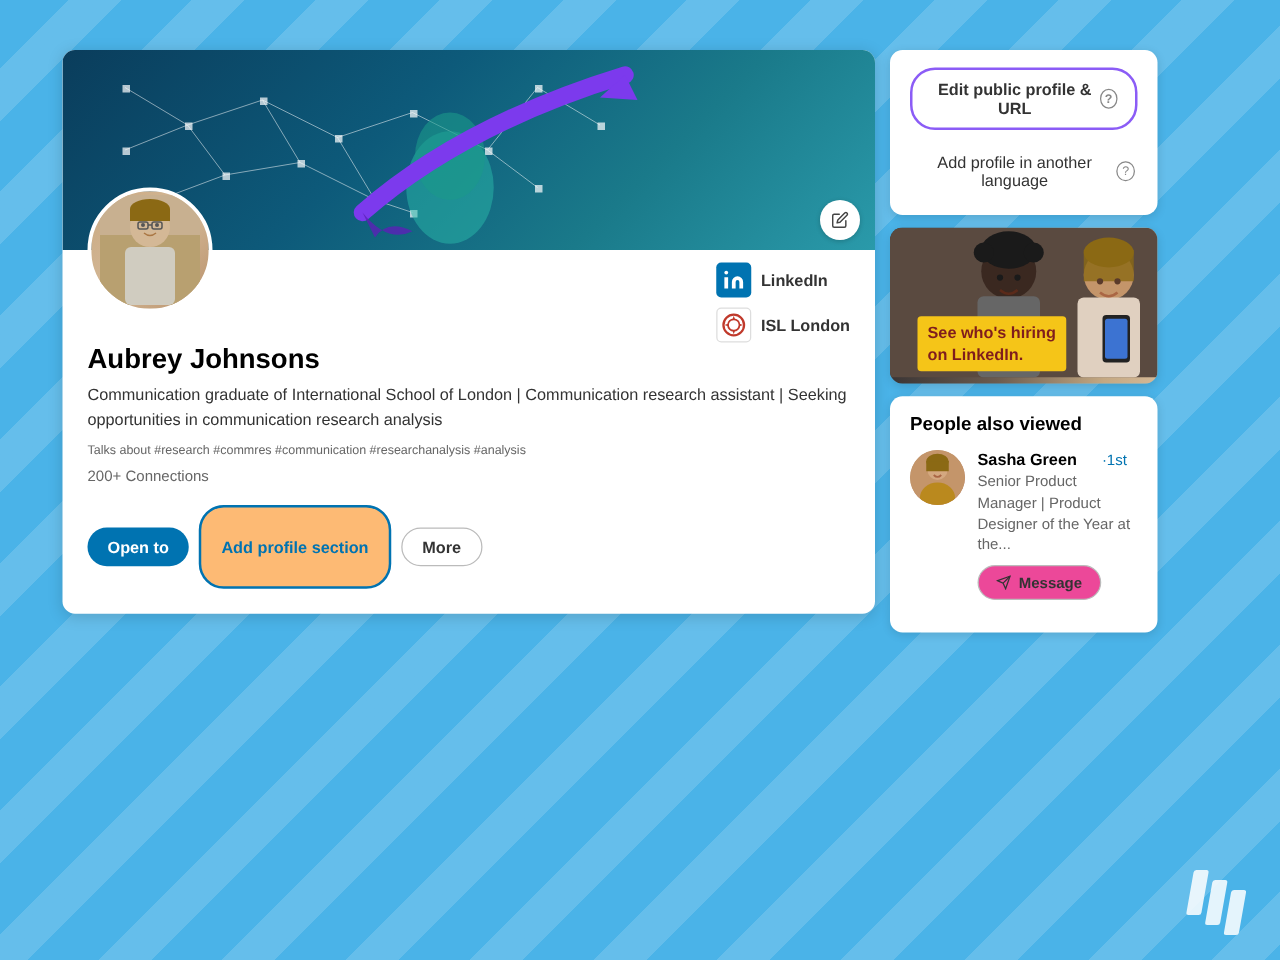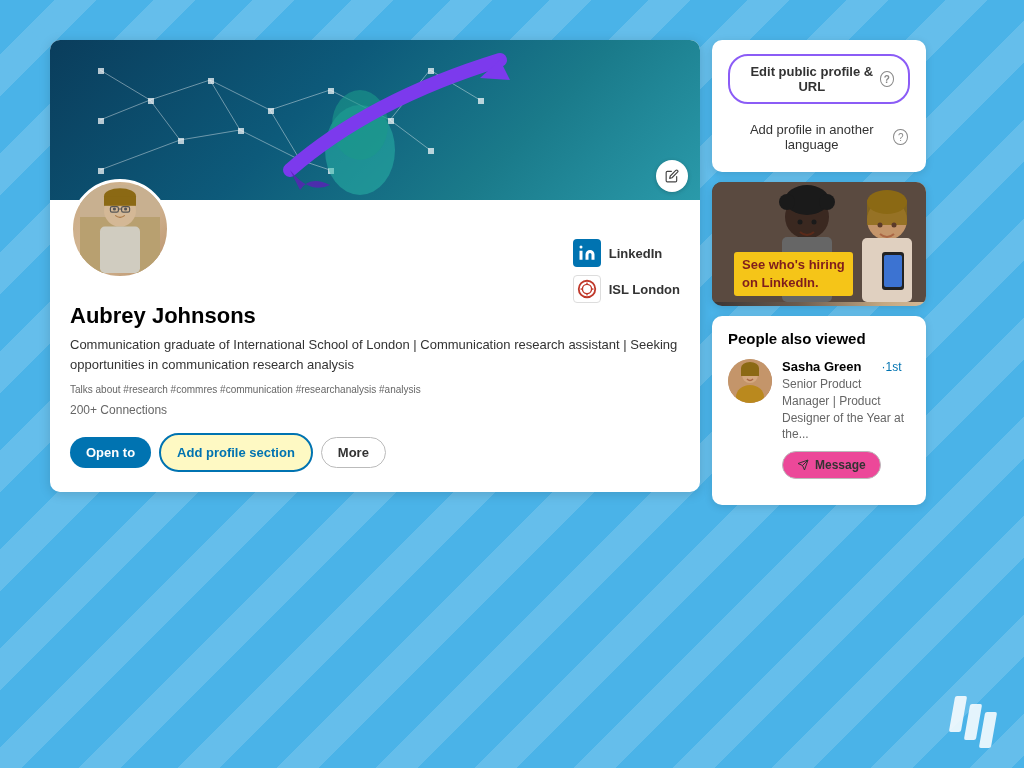--- a/index.html
+++ b/index.html
@@ -81,21 +81,20 @@
       background: none;
       border: none;
       cursor: pointer;
       font-size: 18px;
       color: #666;
     }
 
     .profile-body {
       padding: 0 20px 20px;
       position: relative;
-      margin-top: 29px;
     }
 
     .avatar-wrapper {
       position: relative;
       margin-top: -50px;
       margin-bottom: 10px;
     }
 
     .avatar {
       width: 100px;
@@ -203,25 +202,25 @@
       color: #fff;
       border: none;
       border-radius: 20px;
       padding: 8px 16px;
       font-size: 13px;
       font-weight: 600;
       cursor: pointer;
     }
 
     .btn-add-section {
-      background: #fef9c3;
+      background: #fdba74;
       color: #0073b1;
       border: 2px solid #0073b1;
       border-radius: 20px;
-      padding: 10px 16px;
+      padding: 24px 16px;
       font-size: 13px;
       font-weight: 600;
       cursor: pointer;
     }
 
     .btn-more {
       background: #fff;
       color: #333;
       border: 1.5px solid #bbb;
       border-radius: 20px;

